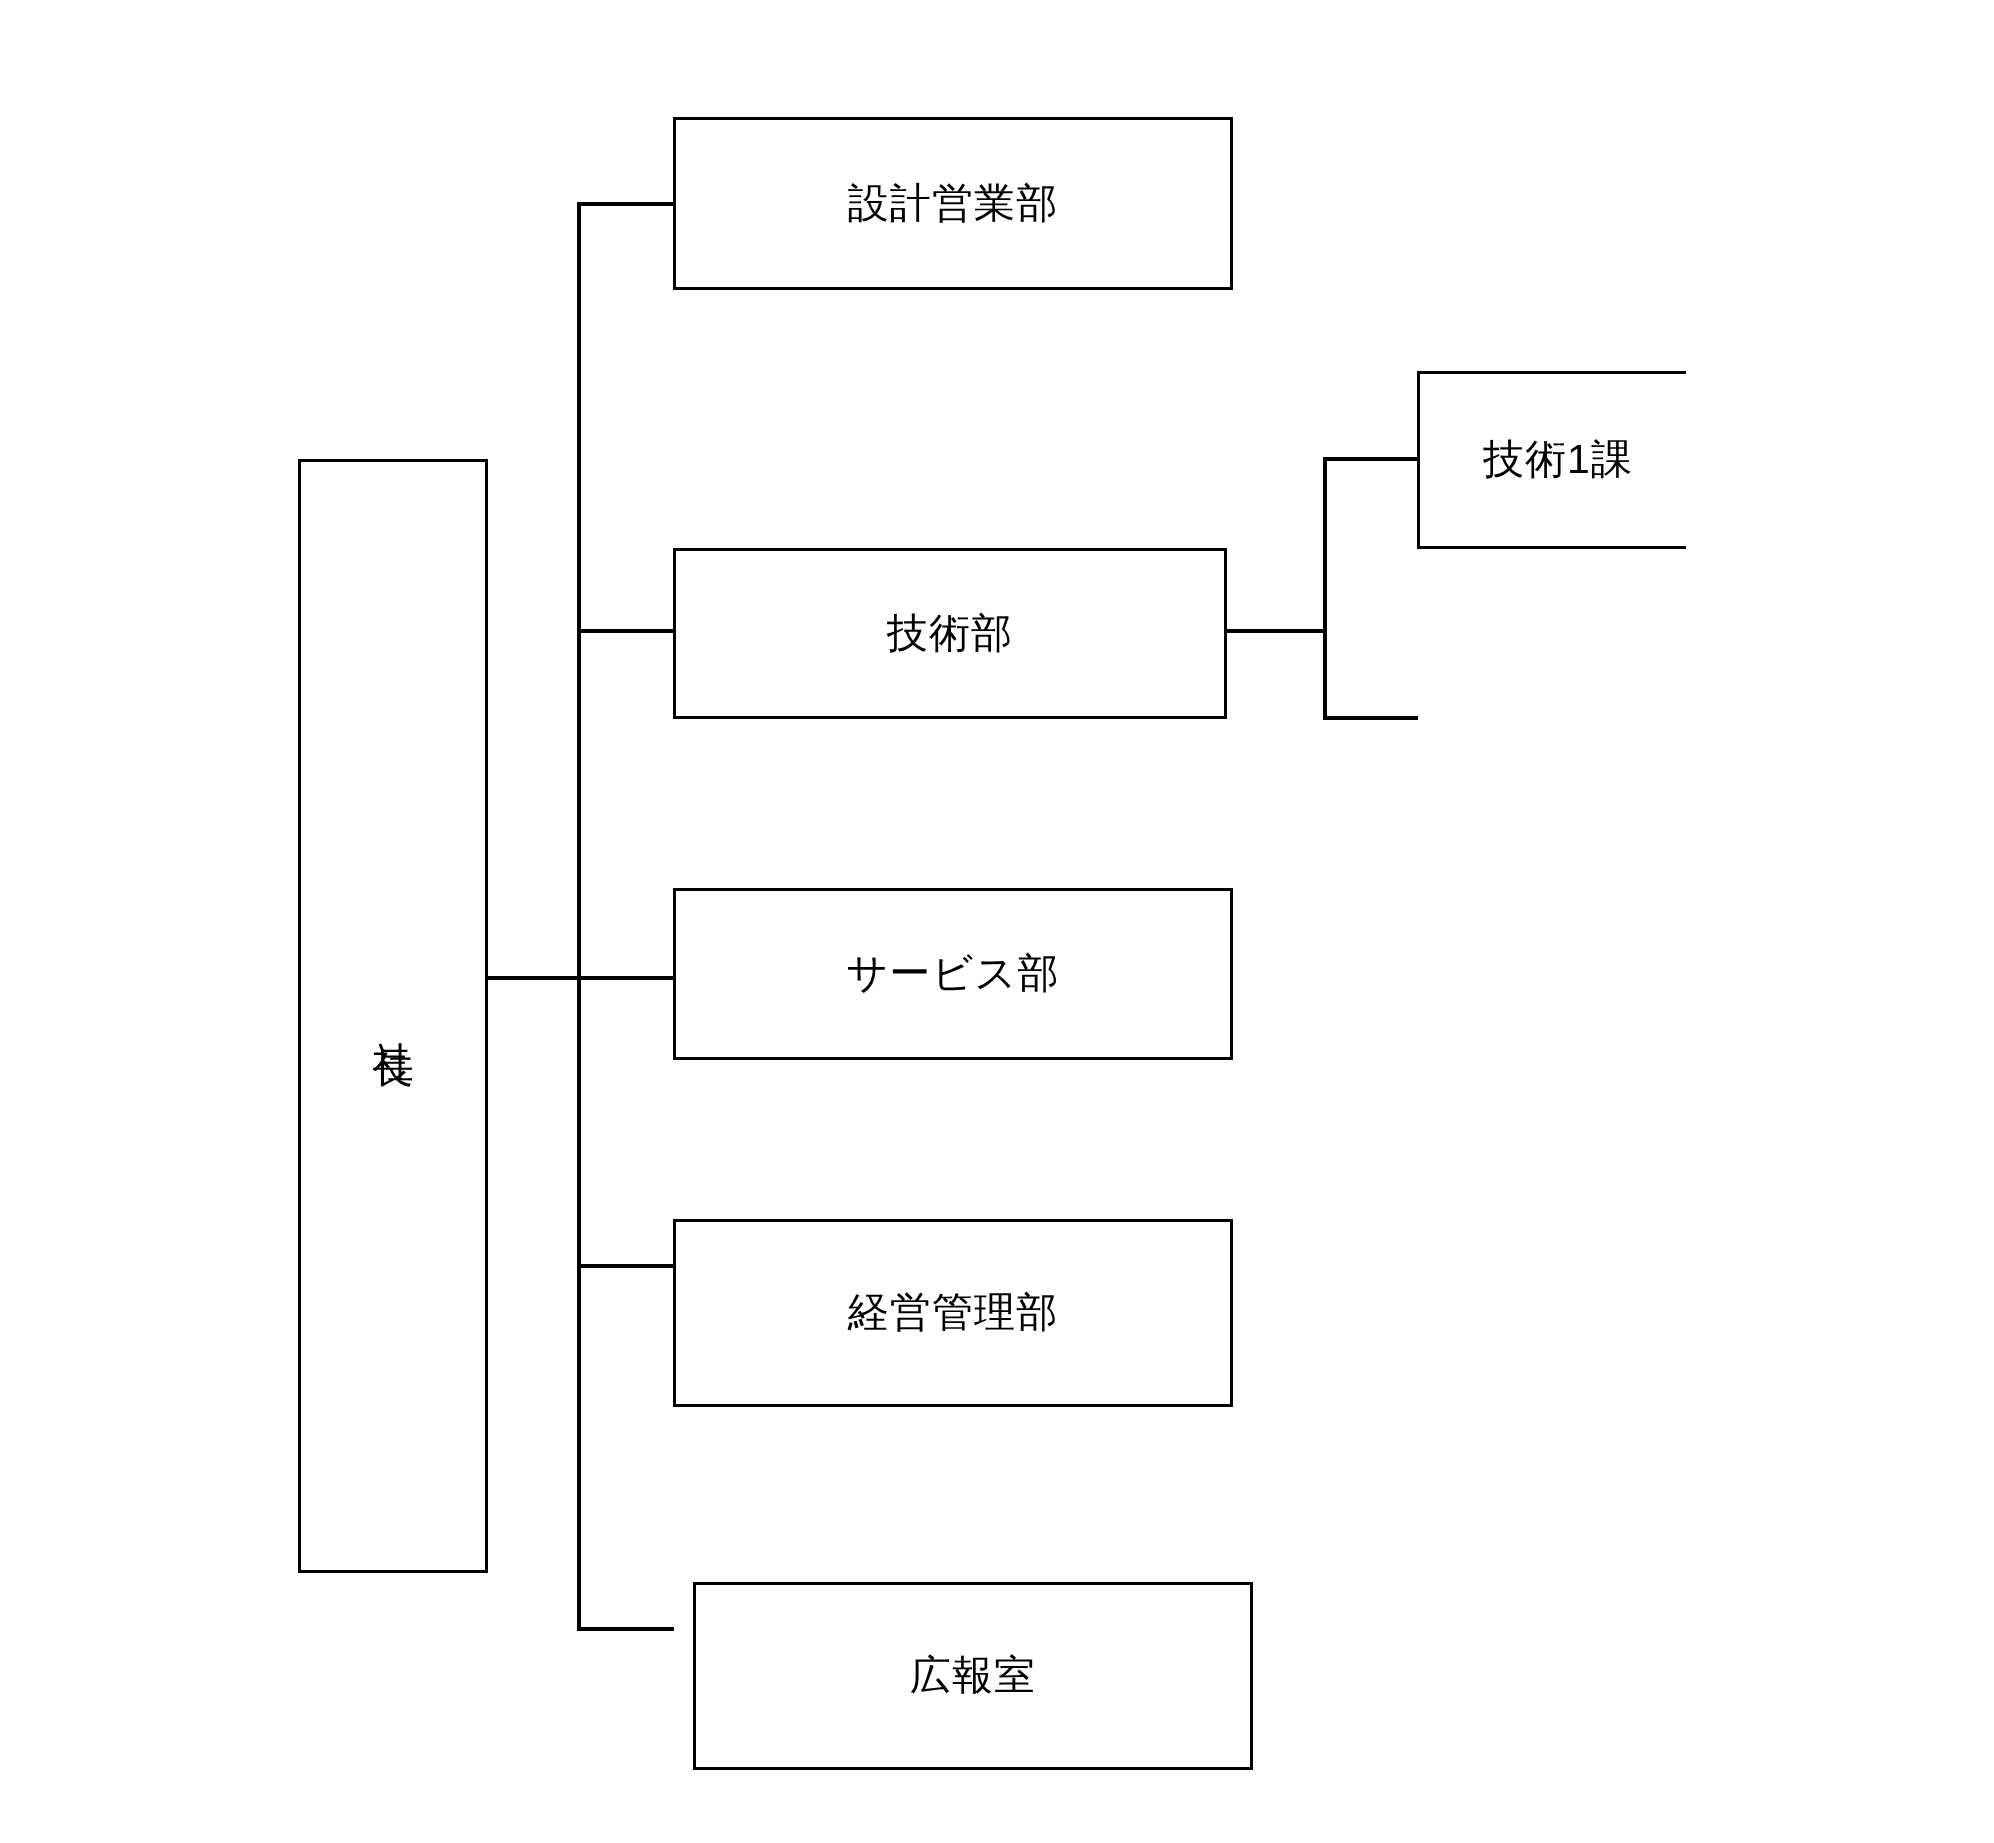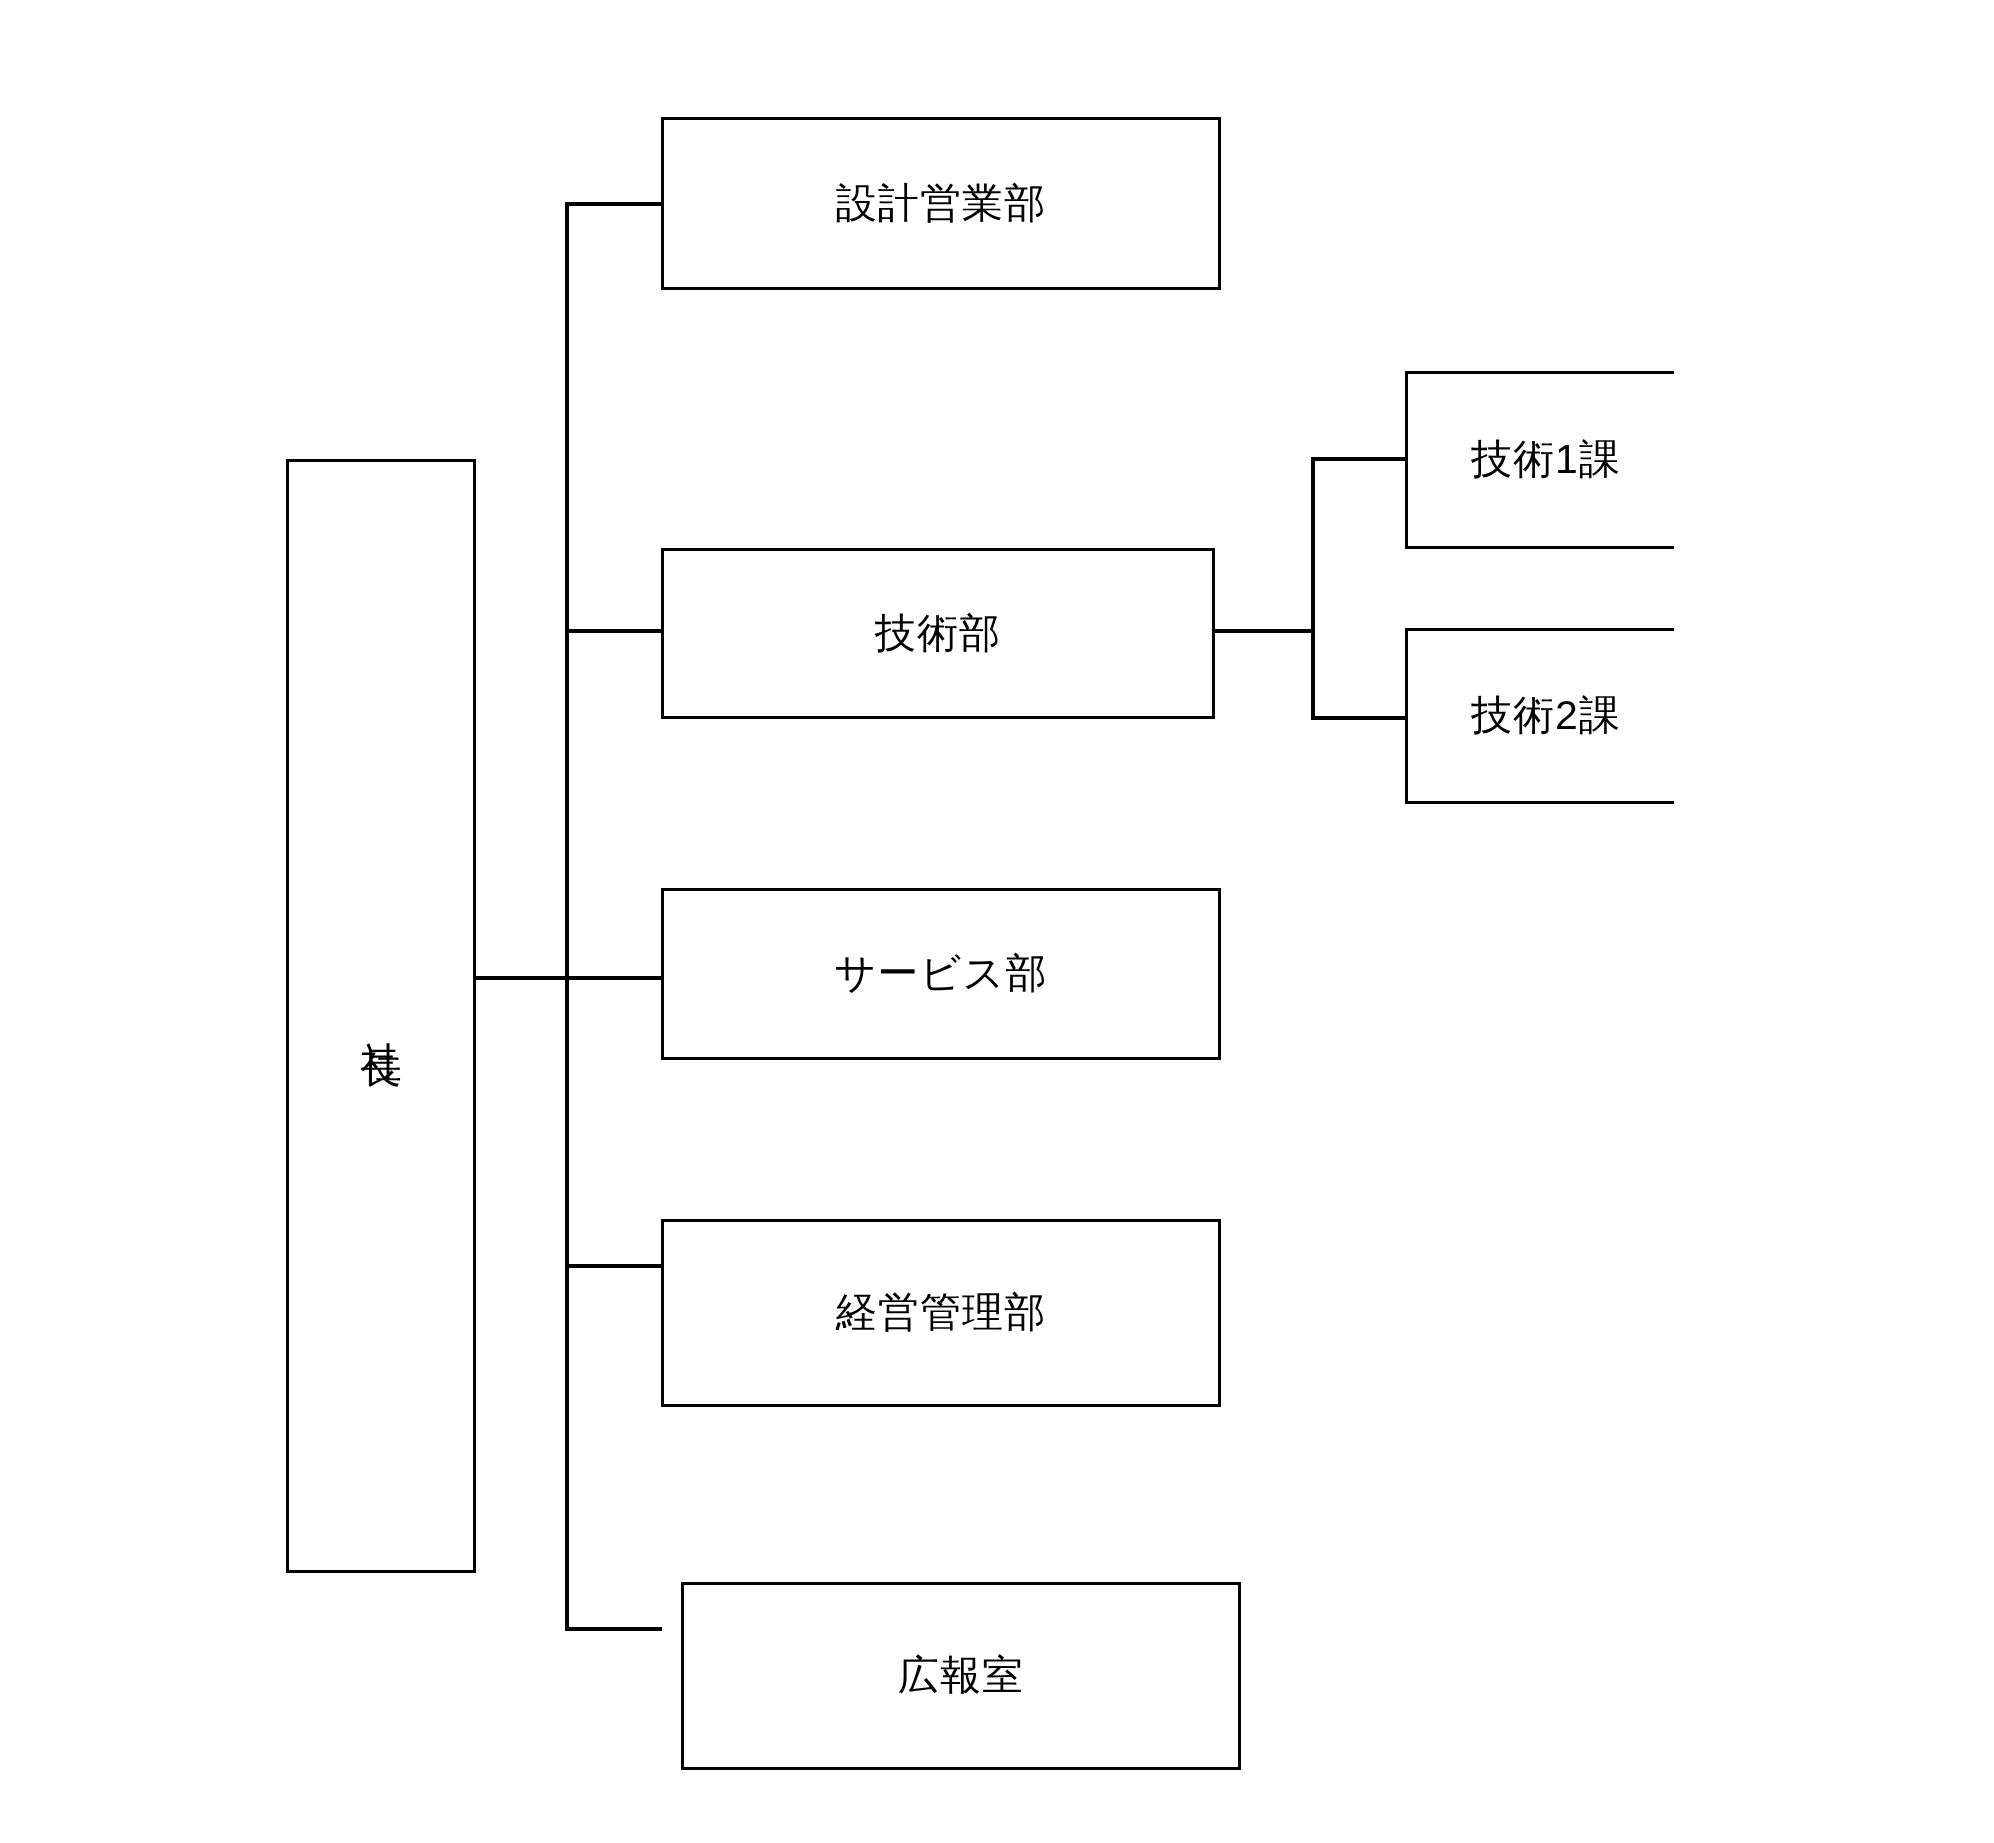--- a/index.html
+++ b/index.html
@@ -9,20 +9,21 @@
   }
   body {
     font-family: "Liberation Sans", "DejaVu Sans", sans-serif;
   }
   #org-chart-canvas {
     position: relative;
     width: 1674px;
     height: 1844px;
     background: #ffffff;
     overflow: hidden;
+    margin-left: 12px;
   }
   .org-box {
     position: absolute;
     box-sizing: border-box;
     background: #ffffff;
     border: 3.7px solid #000000;
     display: flex;
     align-items: center;
     justify-content: center;
     z-index: 2;
@@ -89,23 +90,20 @@
   </div>
 
   <div class="org-box" style="left:661px; top:548px; width:554px; height:171px;justify-content:center;">
     <span class="org-box-label">技術部</span>
   </div>
 
   <div class="org-box" style="left:1405px; top:371px; width:282px; height:178px;">
     <span class="org-box-label">技術1課</span>
   </div>
 
-  <div class="org-box" style="left:1405px; top:628px; width:282px; height:176px;">
-    <span class="org-box-label">技術2課</span>
-  </div>
 
   <div class="org-box" style="left:661px; top:1219px; width:560px; height:188px;">
     <span class="org-box-label">経営管理部</span>
   </div>
 
   <div class="org-box" style="left:661px; top:888px; width:560px; height:172px;">
     <span class="org-box-label">サービス部</span>
   </div>
 
   <div class="org-box" style="left:681px; top:1582px; width:560px; height:188px;">

